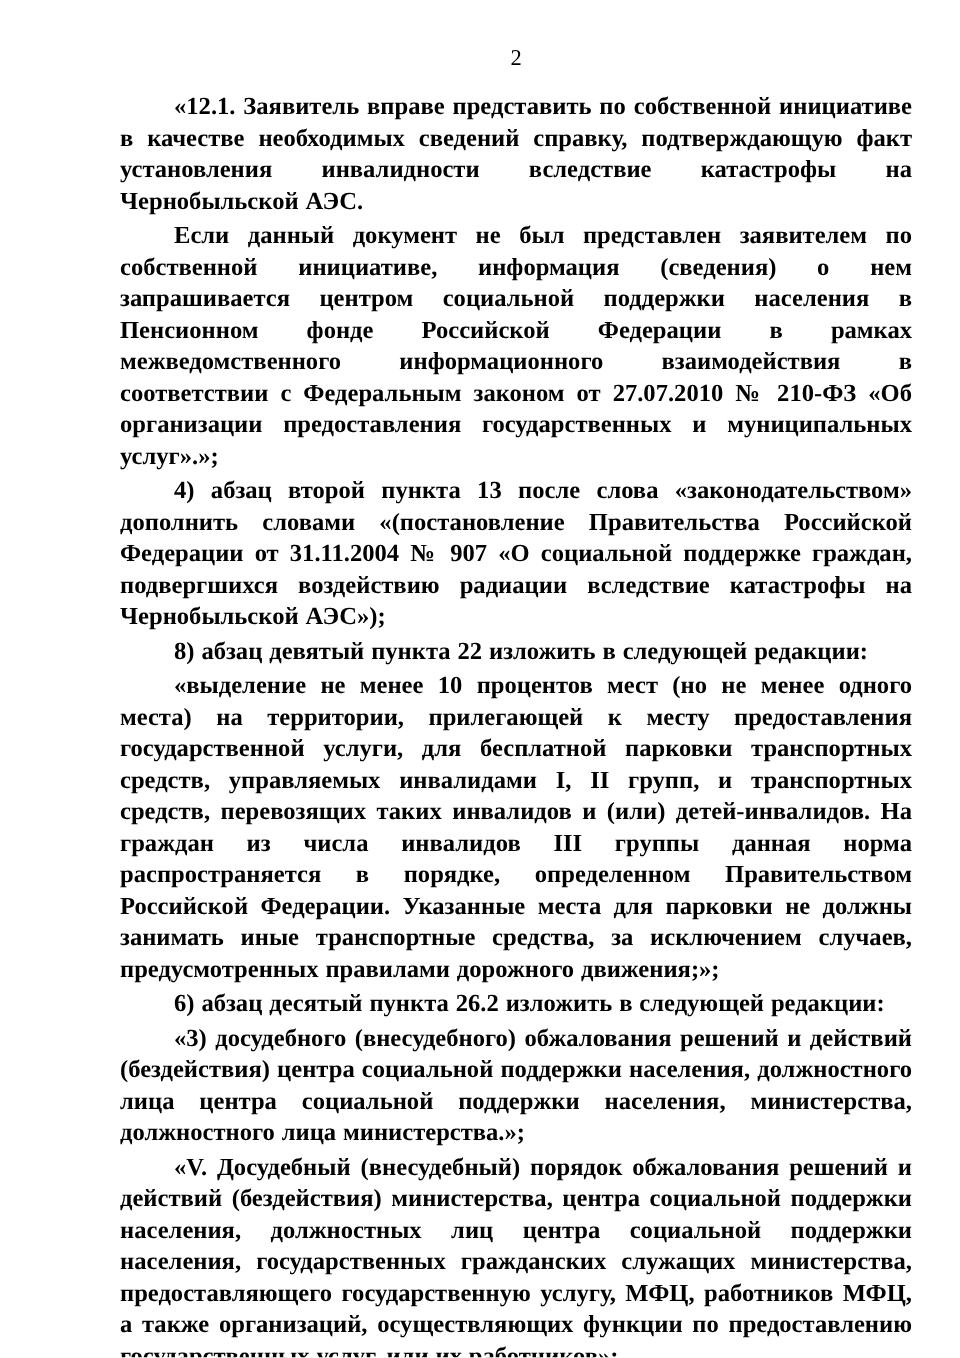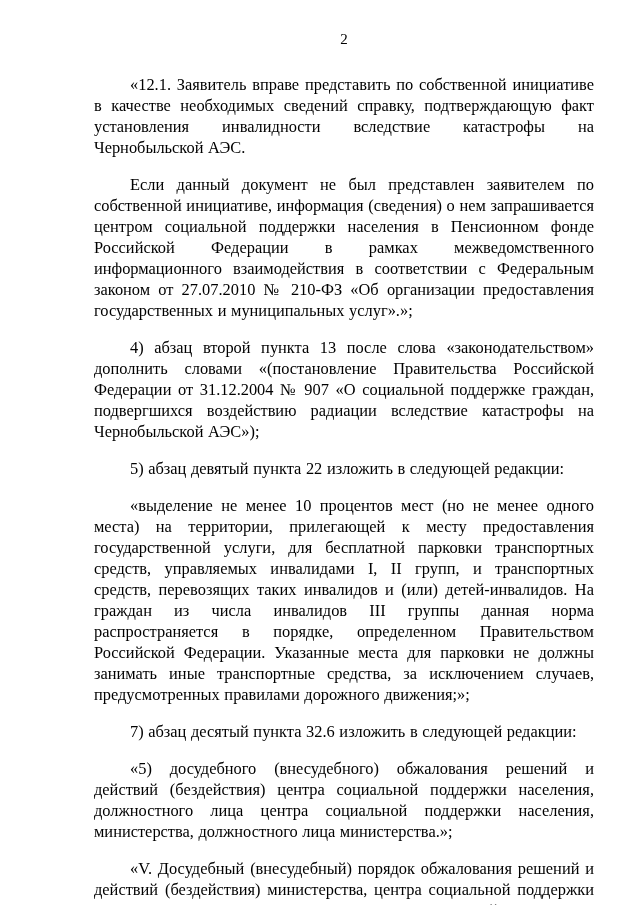--- a/index.html
+++ b/index.html
@@ -27,37 +27,38 @@
   }
   .content {
     position: absolute;
     top: 58px;
     left: 78px;
     width: 532px;
     font-size: 16.4px;
     line-height: 21px;
   }
   .content p {
-    margin: 16px;
+    margin: 2px;
     padding: 0;
     text-indent: 36px;
     text-align: justify;
     word-spacing: 0.5px;
+    font-weight: bold;
   }
 </style>
 </head>
 <body>
 
 <div class="page">
   <div class="page-number">2</div>
 
   <div class="content">
     <p>«12.1. Заявитель вправе представить по собственной инициативе в качестве необходимых сведений справку, подтверждающую факт установления инвалидности вследствие катастрофы на Чернобыльской АЭС.</p>
     <p>Если данный документ не был представлен заявителем по собственной инициативе, информация (сведения) о нем запрашивается центром социальной поддержки населения в Пенсионном фонде Российской Федерации в рамках межведомственного информационного взаимодействия в соответствии с Федеральным законом от 27.07.2010 № 210-ФЗ «Об организации предоставления государственных и муниципальных услуг».»;</p>
-    <p>4) абзац второй пункта 13 после слова «законодательством» дополнить словами «(постановление Правительства Российской Федерации от 31.12.2004 № 907 «О социальной поддержке граждан, подвергшихся воздействию радиации вследствие катастрофы на Чернобыльской АЭС»);</p>
-    <p>5) абзац девятый пункта 22 изложить в следующей редакции:</p>
+    <p>4) абзац второй пункта 13 после слова «законодательством» дополнить словами «(постановление Правительства Российской Федерации от 31.11.2004 № 907 «О социальной поддержке граждан, подвергшихся воздействию радиации вследствие катастрофы на Чернобыльской АЭС»);</p>
+    <p>8) абзац девятый пункта 22 изложить в следующей редакции:</p>
     <p>«выделение не менее 10 процентов мест (но не менее одного места) на территории, прилегающей к месту предоставления государственной услуги, для бесплатной парковки транспортных средств, управляемых инвалидами I, II групп, и транспортных средств, перевозящих таких инвалидов и (или) детей-инвалидов. На граждан из числа инвалидов III группы данная норма распространяется в порядке, определенном Правительством Российской Федерации. Указанные места для парковки не должны занимать иные транспортные средства, за исключением случаев, предусмотренных правилами дорожного движения;»;</p>
-    <p>7) абзац десятый пункта 32.6 изложить в следующей редакции:</p>
-    <p>«5) досудебного (внесудебного) обжалования решений и действий (бездействия) центра социальной поддержки населения, должностного лица центра социальной поддержки населения, министерства, должностного лица министерства.»;</p>
+    <p>6) абзац десятый пункта 26.2 изложить в следующей редакции:</p>
+    <p>«3) досудебного (внесудебного) обжалования решений и действий (бездействия) центра социальной поддержки населения, должностного лица центра социальной поддержки населения, министерства, должностного лица министерства.»;</p>
     <p>«V. Досудебный (внесудебный) порядок обжалования решений и действий (бездействия) министерства, центра социальной поддержки населения, должностных лиц центра социальной поддержки населения, государственных гражданских служащих министерства, предоставляющего государственную услугу, МФЦ, работников МФЦ, а также организаций, осуществляющих функции по предоставлению государственных услуг, или их работников»;</p>
 
   </div>
 </div>
 
 </body></html>

